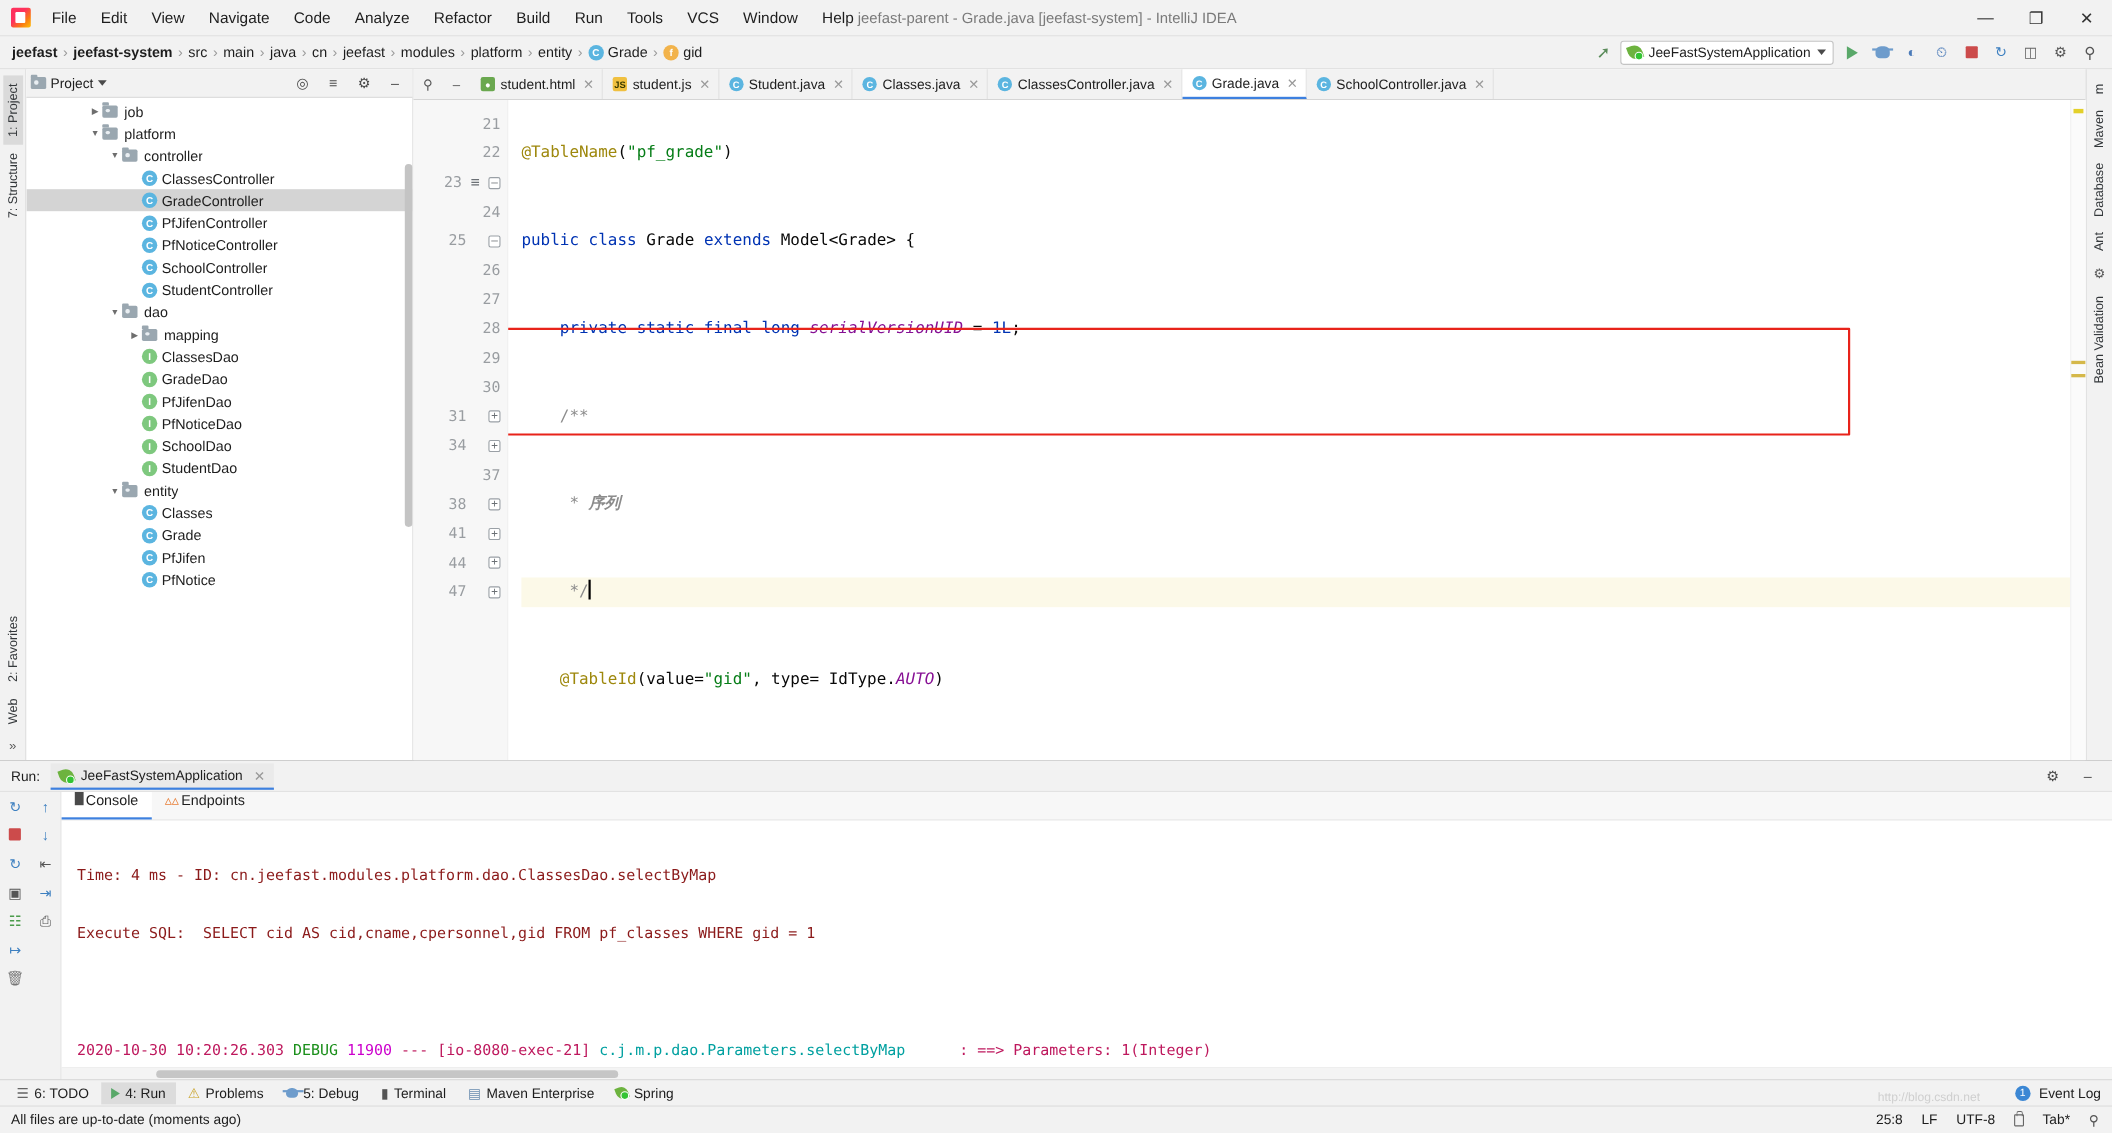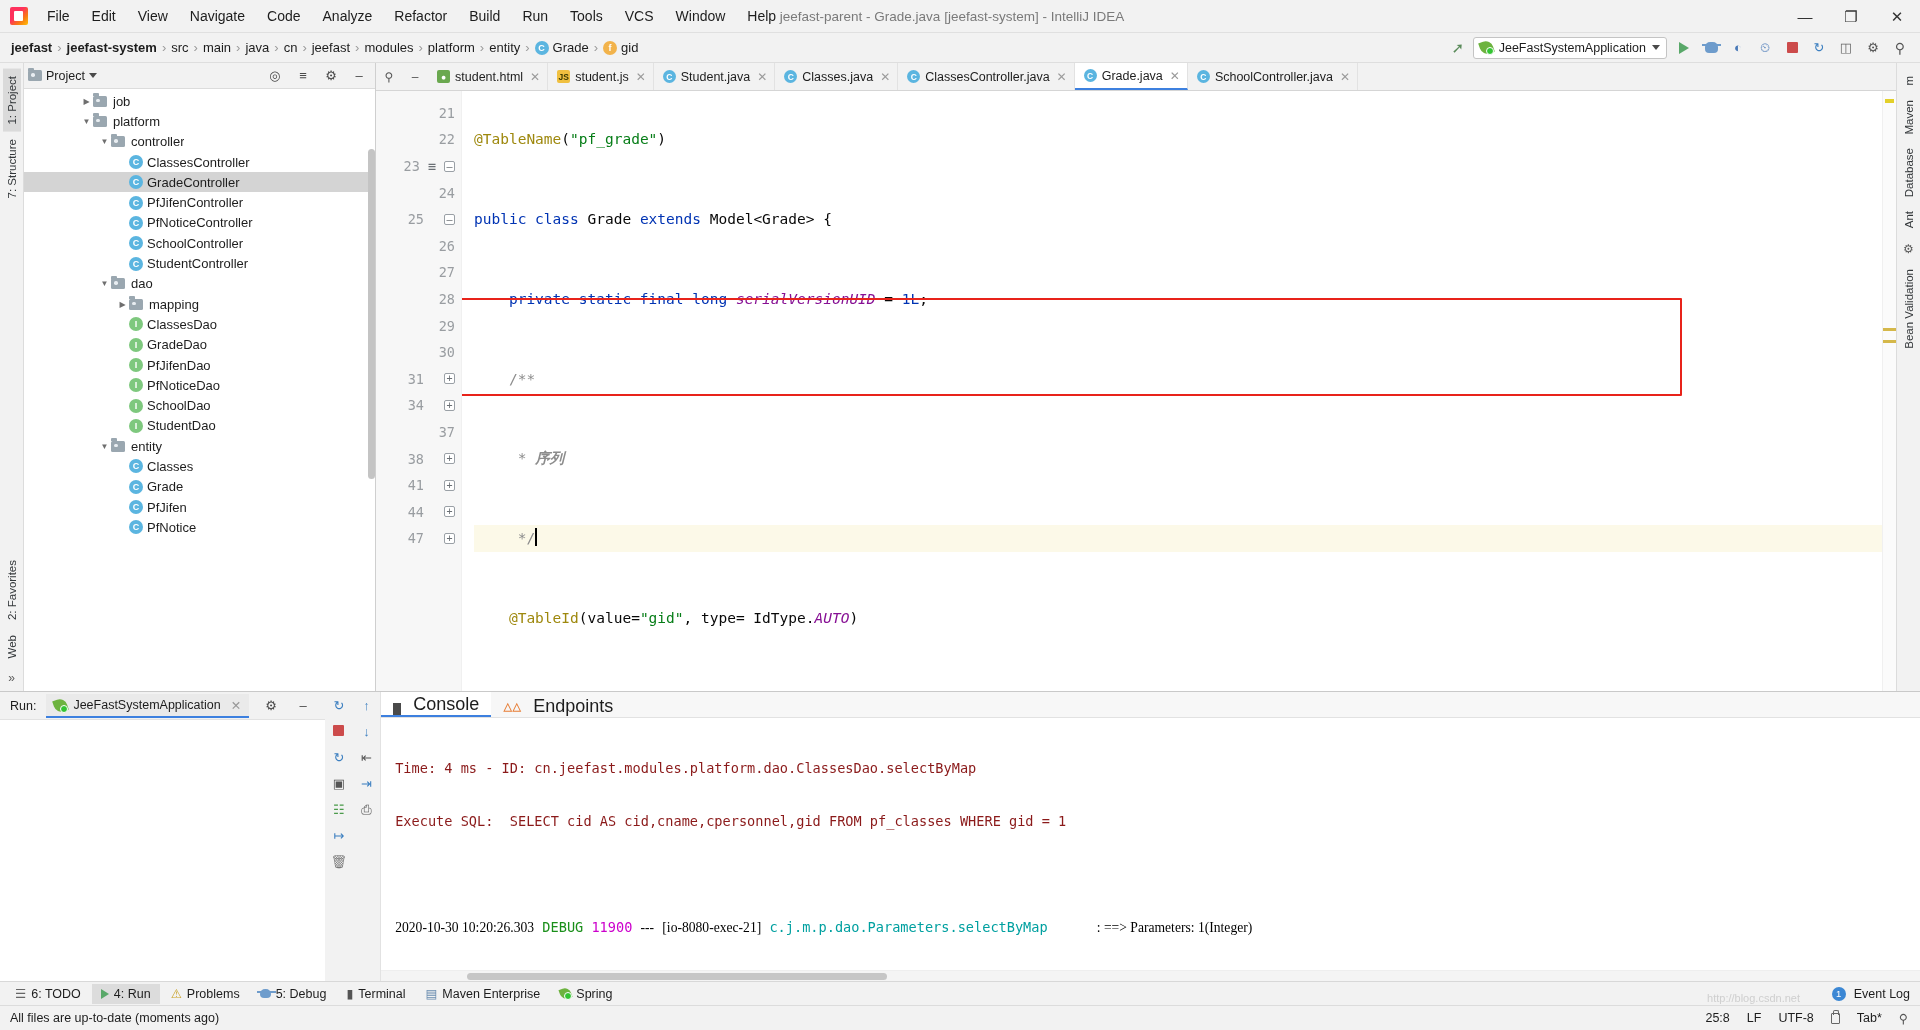--- a/index.html
+++ b/index.html
@@ -189,21 +189,21 @@
   .redbox {
     position: absolute; border: 2px solid #e8231a; pointer-events: none; border-radius: 1px;
   }
   .editor-scroll-right {
     width: 14px; background: #fbfbfb; flex: none; position: relative; border-left:1px solid #f0f0f0;
   }
   .mark-yellow { position: absolute; right: 2px; width: 9px; height: 4px; background: #e3d02a; }
   .mark-stripe { position: absolute; right: 0px; width: 13px; height: 2.5px; background: #d5b84a; }
 
   
-  .runpanel { height: 290px; display: flex; flex-direction: row; background: #fff; border-top: 1px solid #c9c9c9; flex: none;}
+  .runpanel { height: 290px; display: flex; flex-direction: column; background: #fff; border-top: 1px solid #c9c9c9; flex: none;}
   .run-head {
     height: 28px; display: flex; align-items: center; background: #f2f2f2; padding-left: 10px; gap: 10px;
     border-bottom: 1px solid #e2e2e2; flex:none;
   }
   .run-label { font-size: 12.5px; color: #1d1d1d; }
   .run-tab {
     display: flex; align-items: center; gap: 6px; font-size: 12.5px; padding: 4px 8px 3px 8px;
     border-bottom: 2px solid #3d80df; background: #eaeaea;
   }
   .run-head-right { margin-left: auto; display: flex; gap: 8px; padding-right: 10px; color: #555; }
@@ -211,29 +211,29 @@
   .run-side {
     width: 56px; background: #f2f2f2; border-right: 1px solid #e2e2e2; display: flex; flex: none;
   }
   .run-side-col {
     width: 28px; display: flex; flex-direction: column; align-items: center; padding-top: 6px; gap: 11px;
     color: #4d4d4d; font-size: 13px;
   }
   .console-tabs {
     display: flex; align-items: stretch; height: 26px; border-bottom: 1px solid #e2e2e2; background: #f7f7f7; flex:none;
   }
-  .ctab { display: flex; align-items: flex-end; gap: 12px; padding: 0 12px; font-size: 18px; }
+  .ctab { display: flex; align-items: flex-start; gap: 2px; padding: 0 12px; font-size: 13px; }
   .ctab.active { background: #fff; border-bottom: 2px solid #3d80df; }
   .console-area { flex: 1; display: flex; flex-direction: column; min-width: 0; }
   .console-out {
     flex: 1; background: #fff; overflow: hidden; padding: 10px 0 0 14px;
     font-family: "DejaVu Sans Mono", monospace; font-size: 13.6px; line-height: 26.5px; white-space: pre;
   }
   .sql { color: #8b1a1a; }
-  .c-black { color: #000000; font-family: Liberation Serif, serif; }
+  .c-black { color: #be185d; }
   .c-green { color: #1a8f1a; }
   .c-magenta { color: #cc00cc; }
   .c-cyan { color: #00a0a0; }
   .hscroll {
     height: 11px; background: #f4f4f4; position: relative; flex: none; border-top: 1px solid #eee;
   }
   .hscroll .thumb { position: absolute; left: 86px; top: 2px; height: 7px; width: 420px; background: #c6c6c6; border-radius: 4px; }
 
   
   .toolwin-bar {

